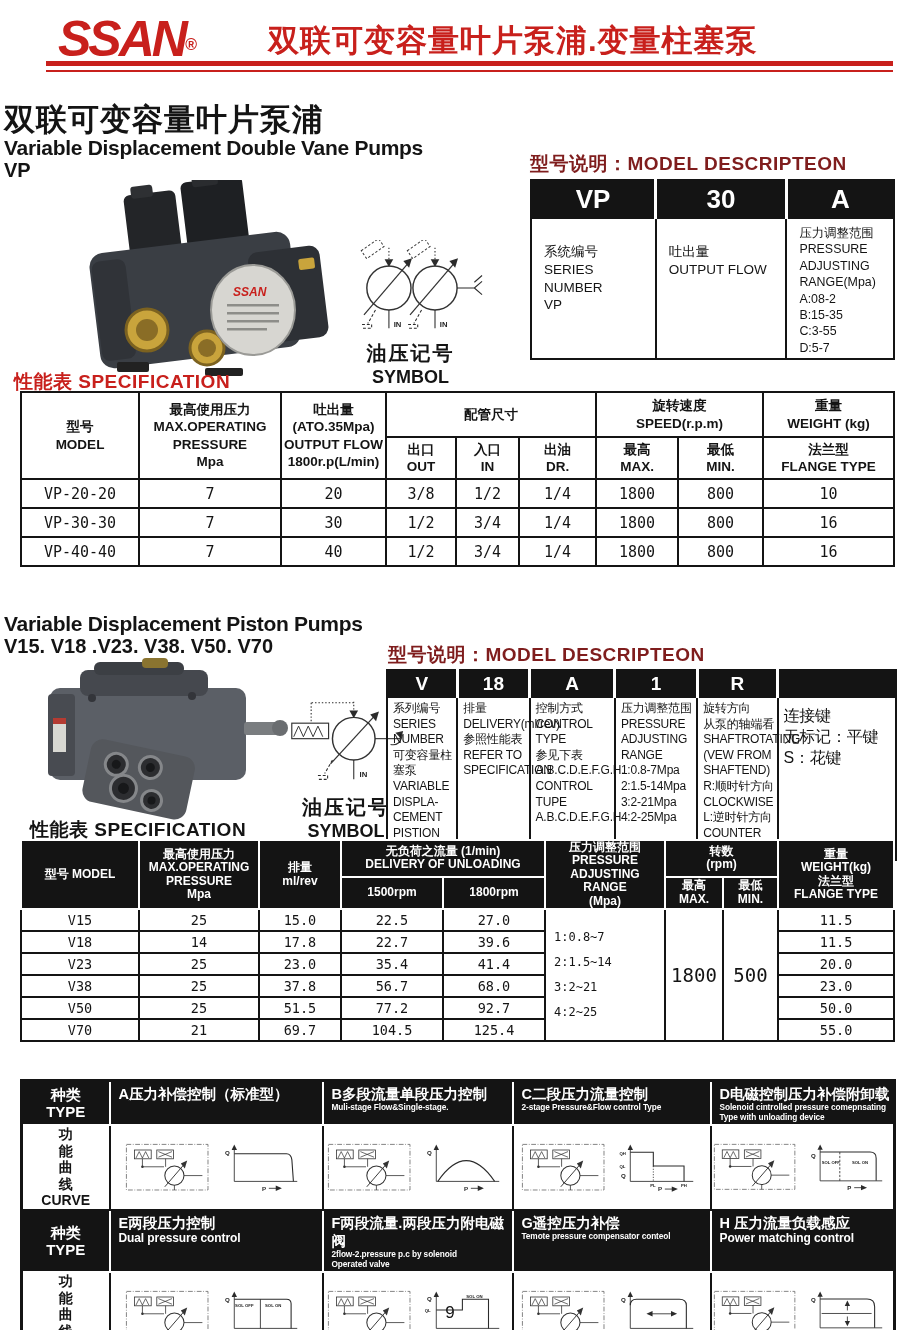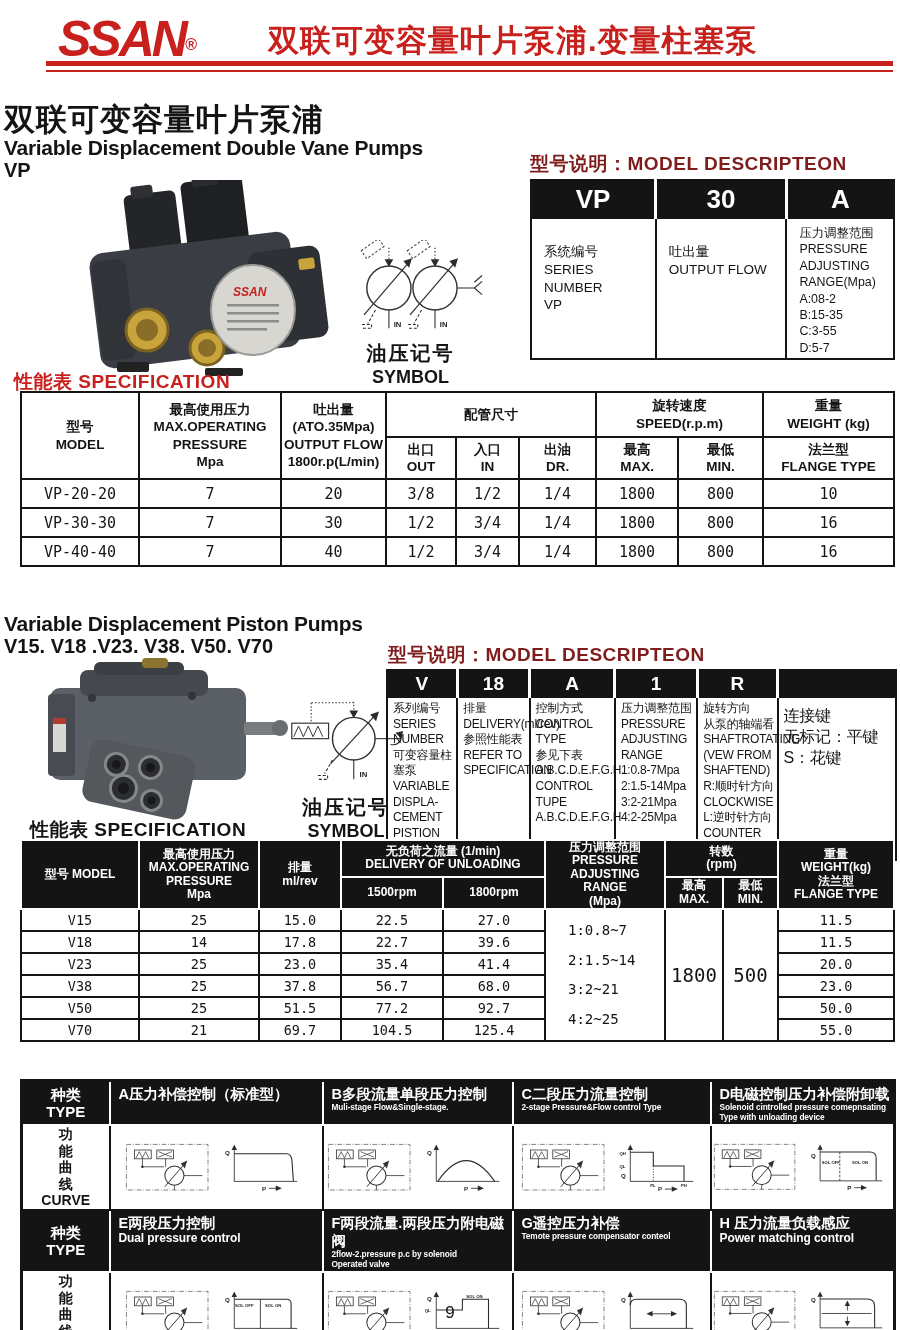--- a/index.html
+++ b/index.html
@@ -51,21 +51,21 @@
   .spec1 td { height:29px; font-family:"DejaVu Sans Mono", monospace; font-size:15px; }
 
   
   .spec2 { left:20px; top:839px; width:873px; }
   .spec2 th { background:#141414; color:#fff; border:2px solid #fff; font-weight:bold;
               font-size:12px; line-height:1.12; text-align:center; vertical-align:middle; }
   .spec2 { border:2px solid #141414; }
   .spec2 tr.r1 th { height:36px; } .spec2 tr.r2 th { height:32px; }
   .spec2 td { border:2px solid #141414; text-align:center; vertical-align:middle;
               height:22px; font-family:"DejaVu Sans Mono", monospace; font-size:13.5px; }
-  .spec2 td.range { text-align:left; padding-left:22px; line-height:2.1; font-size:14px; }
+  .spec2 td.range { text-align:left; padding-left:8px; line-height:2.1; font-size:12px; }
   .spec2 td.big { font-size:19px; }
 
   
   .ctrl-title { left:14px; top:1049px; font-size:21px; font-weight:bold; letter-spacing:-0.2px; }
   .ctrl { left:20px; top:1079px; width:873px; border:3px solid #141414; }
   .ctrl th { background:#141414; color:#fff; border:2px solid #fff; text-align:left;
              vertical-align:top; padding:3px 2px 2px 8px; }
   .ctrl th.typecell { text-align:center; vertical-align:middle; font-size:15px; line-height:1.15; padding:2px; }
   .ctrl th .zh { font-size:14.5px; font-weight:bold; line-height:1.25; }
   .ctrl th .en { font-size:8.3px; font-weight:bold; line-height:1.15; letter-spacing:-0.1px; }

